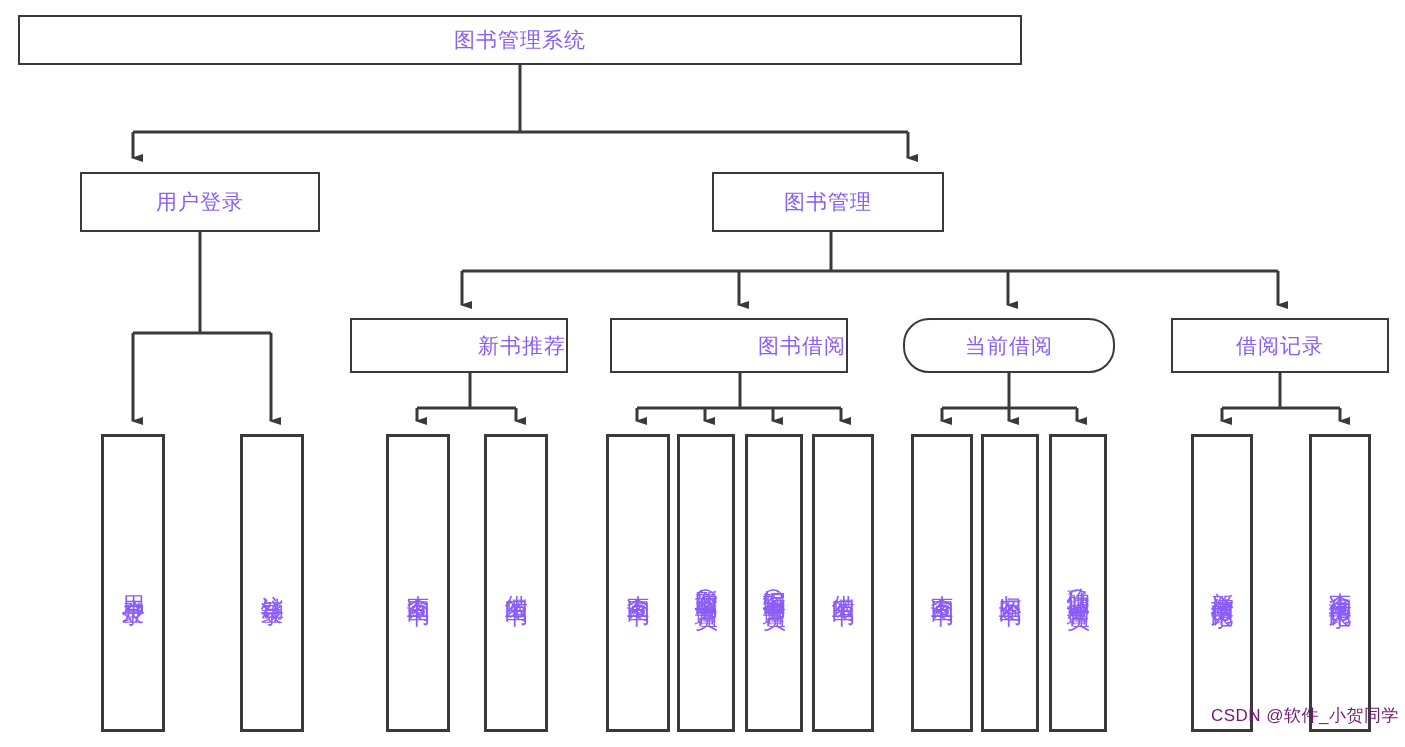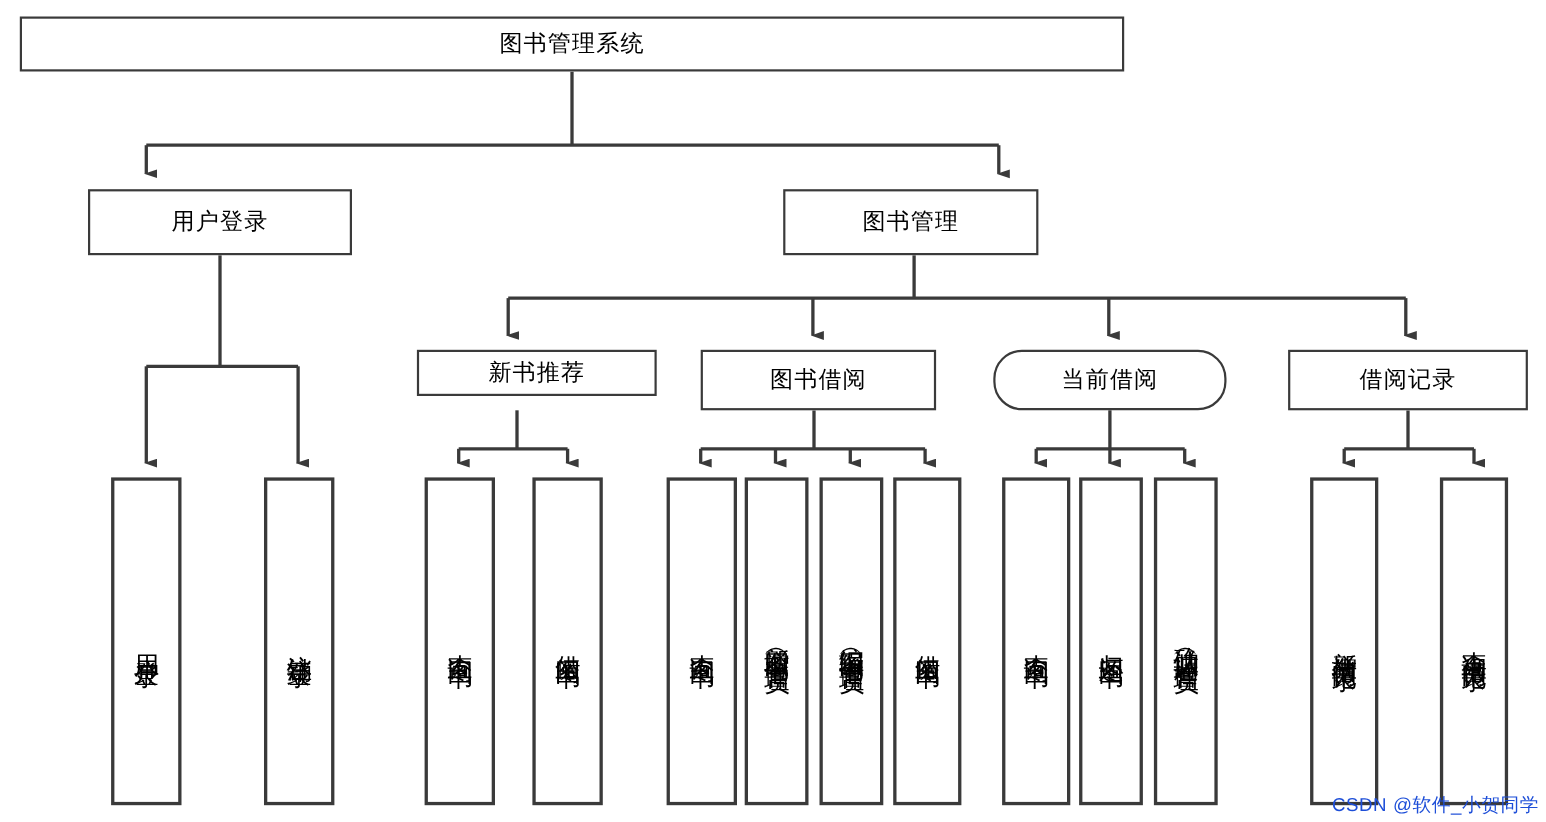--- a/index.html
+++ b/index.html
@@ -11,21 +11,21 @@
   #diagram-root{position:relative;width:1405px;height:747px;background:#fff;}
   svg#wires{position:absolute;left:0;top:0;width:1405px;height:747px;}
   .node{
     position:absolute;
     background:#ffffff;
     border:2px solid #3a3a3a;
     box-sizing:border-box;
     display:flex;
     align-items:center;
     justify-content:center;
-    color:#000000;
+    color:#8b5cf6;
   }
   .node .label{
     font-size:21px;
     line-height:1.12;
     letter-spacing:1px;
     white-space:nowrap;
   }
   .leaf{
     border-width:3px;
   }
@@ -35,23 +35,23 @@
     font-size:23px;
     line-height:1.28;
     letter-spacing:3px;
     white-space:normal;
     max-height:290px;
     text-align:left;
   }
   #watermark{
     position:absolute;
     right:6px;
-    bottom:4px;
+    bottom:20px;
     font-size:17px;
-    color:#1d4ed8;
+    color:#701a75;
     letter-spacing:0.5px;
     white-space:nowrap;
     pointer-events:none;
   }
 </style>
 </head>
 <body>
 
 <div id="diagram-root">
 
@@ -109,24 +109,24 @@
     <span class="label">图书管理系统</span>
   </div>
 
   <div class="node" style="left:80px;top:172px;width:240px;height:60px;">
     <span class="label">用户登录</span>
   </div>
   <div class="node" style="left:712px;top:172px;width:232px;height:60px;">
     <span class="label">图书管理</span>
   </div>
 
-  <div class="node" style="left:379px;top:318px;width:218px;height:42px;">
+  <div class="node" style="left:350px;top:318px;width:218px;height:55px;justify-content:flex-end;">
     <span class="label">新书推荐</span>
   </div>
-  <div class="node" style="left:637px;top:318px;width:214px;height:55px;">
+  <div class="node" style="left:610px;top:318px;width:238px;height:55px;justify-content:flex-end;">
     <span class="label">图书借阅</span>
   </div>
   <div class="node" style="left:903px;top:318px;width:212px;height:55px;border-radius:26px;">
     <span class="label">当前借阅</span>
   </div>
   <div class="node" style="left:1171px;top:318px;width:218px;height:55px;">
     <span class="label">借阅记录</span>
   </div>
 
   <div class="node leaf" style="left:101px;top:434px;width:64px;height:298px;">

